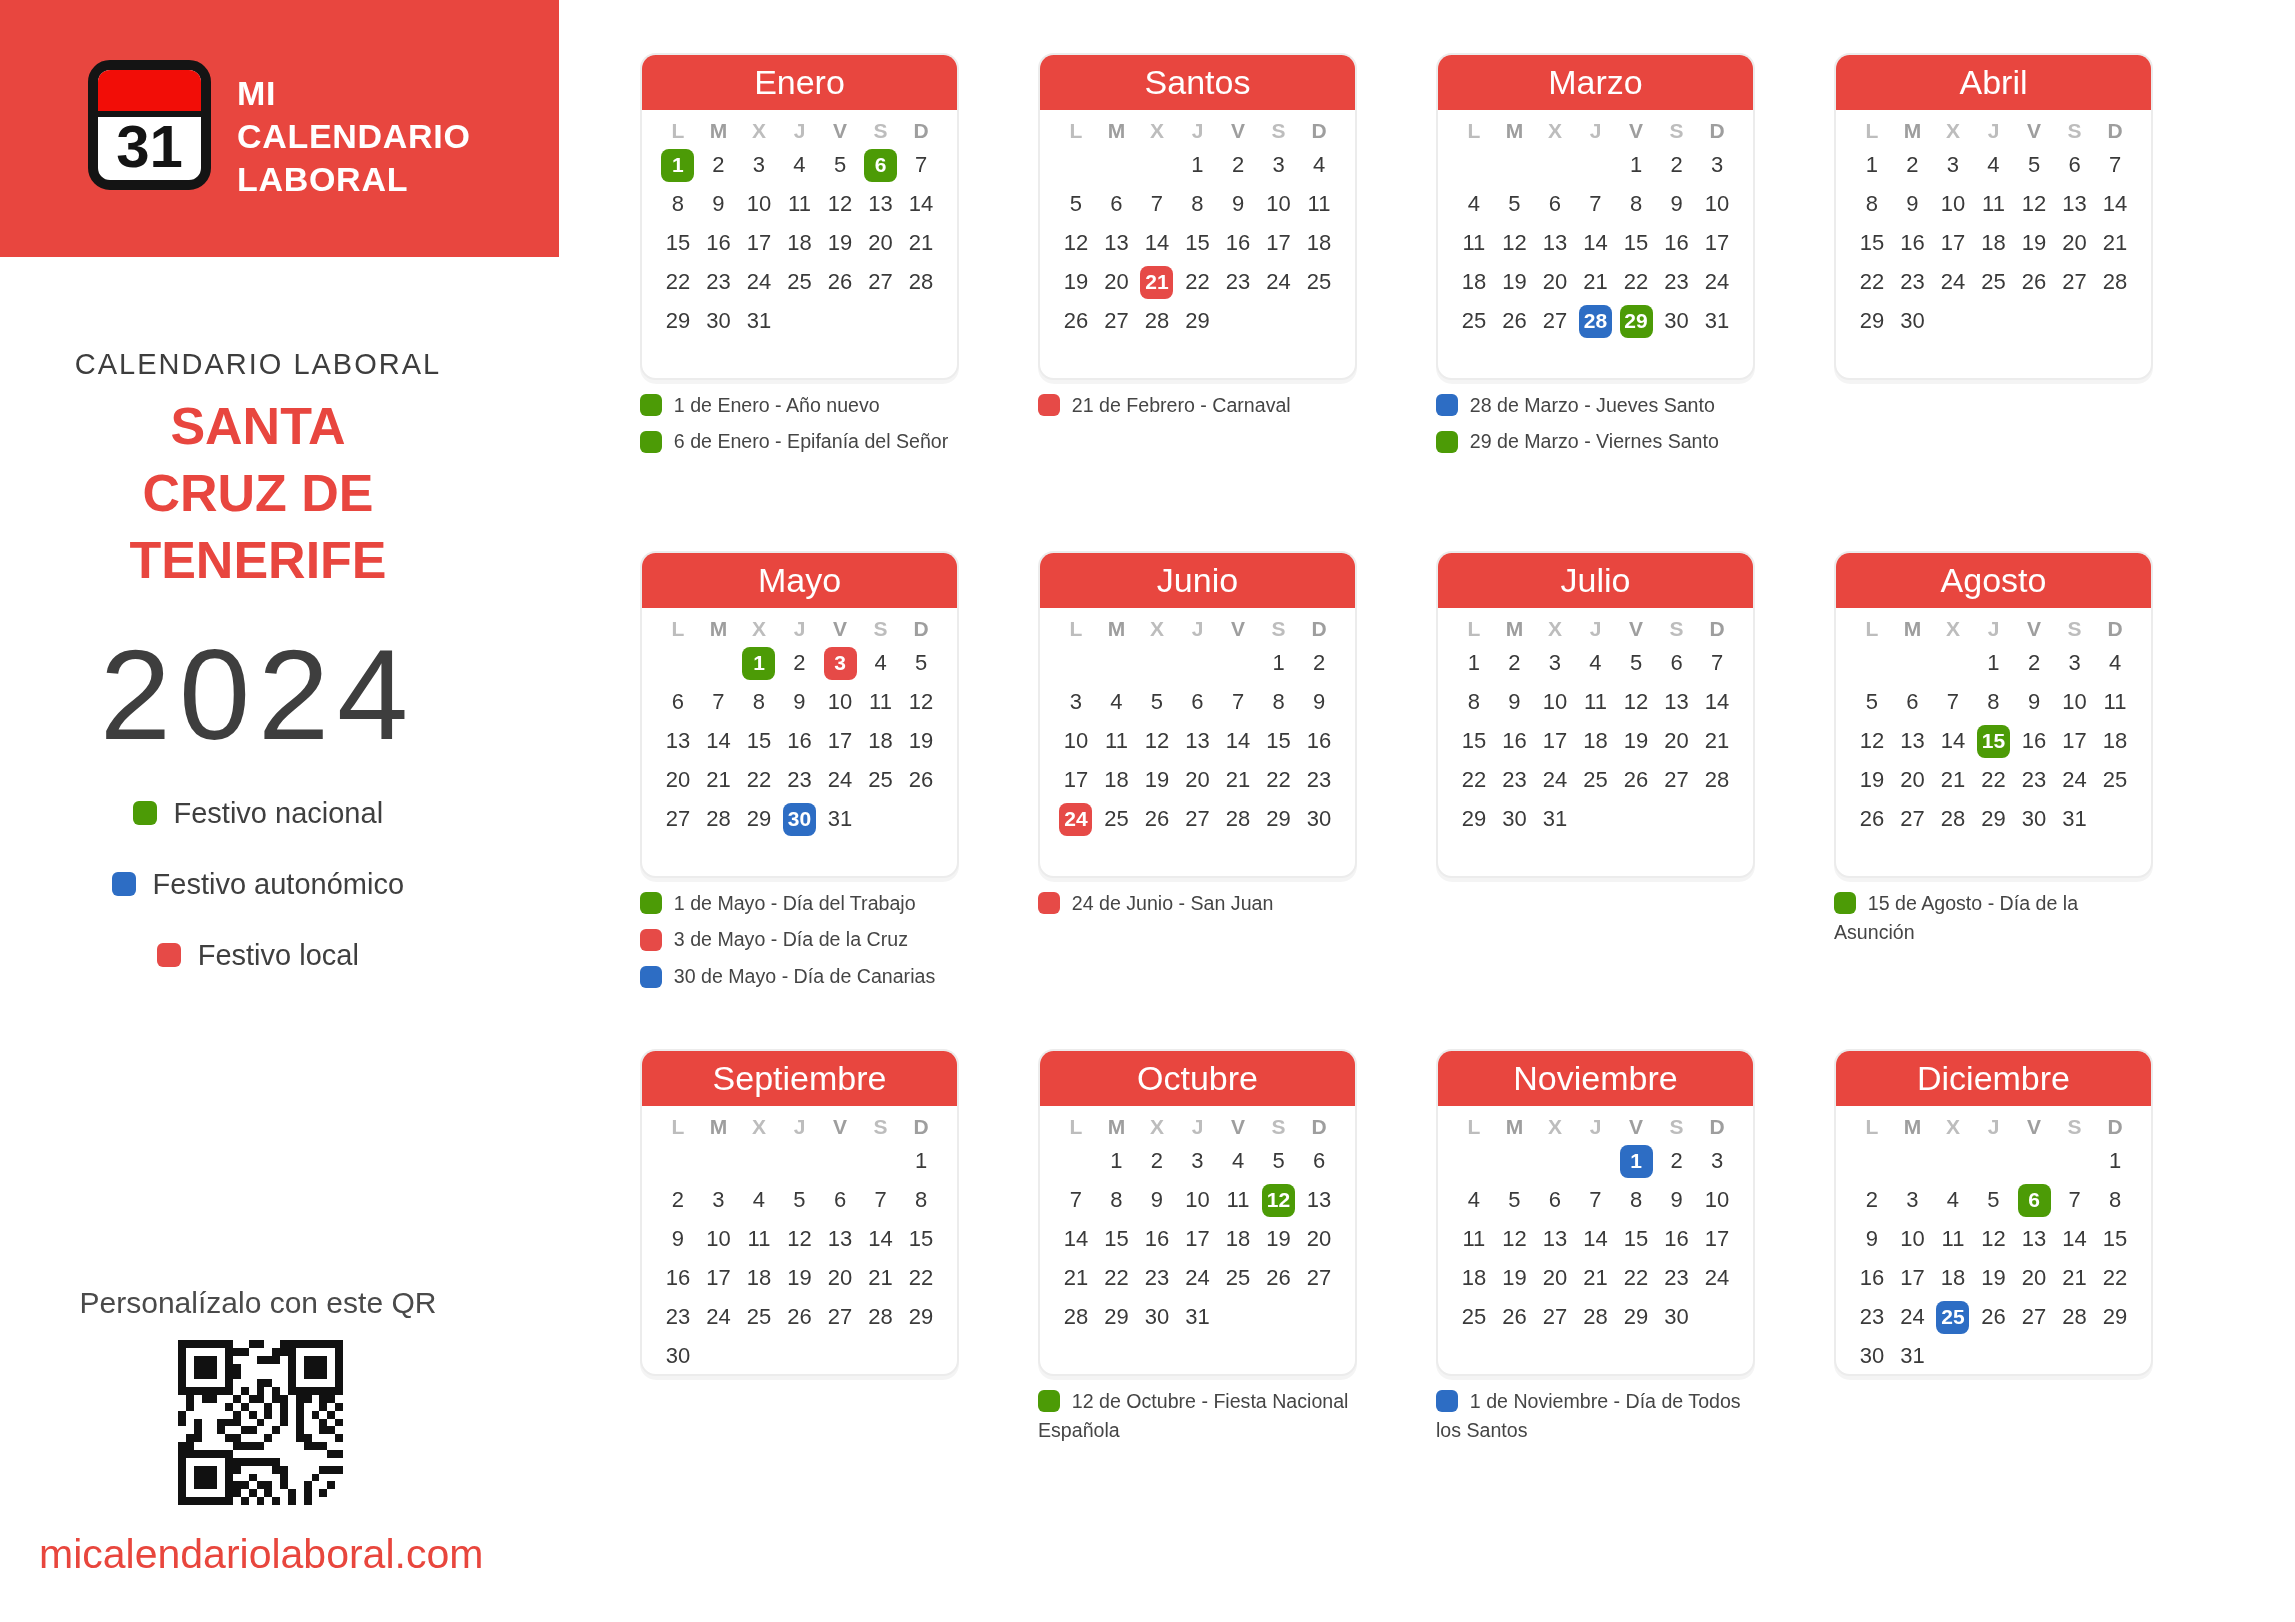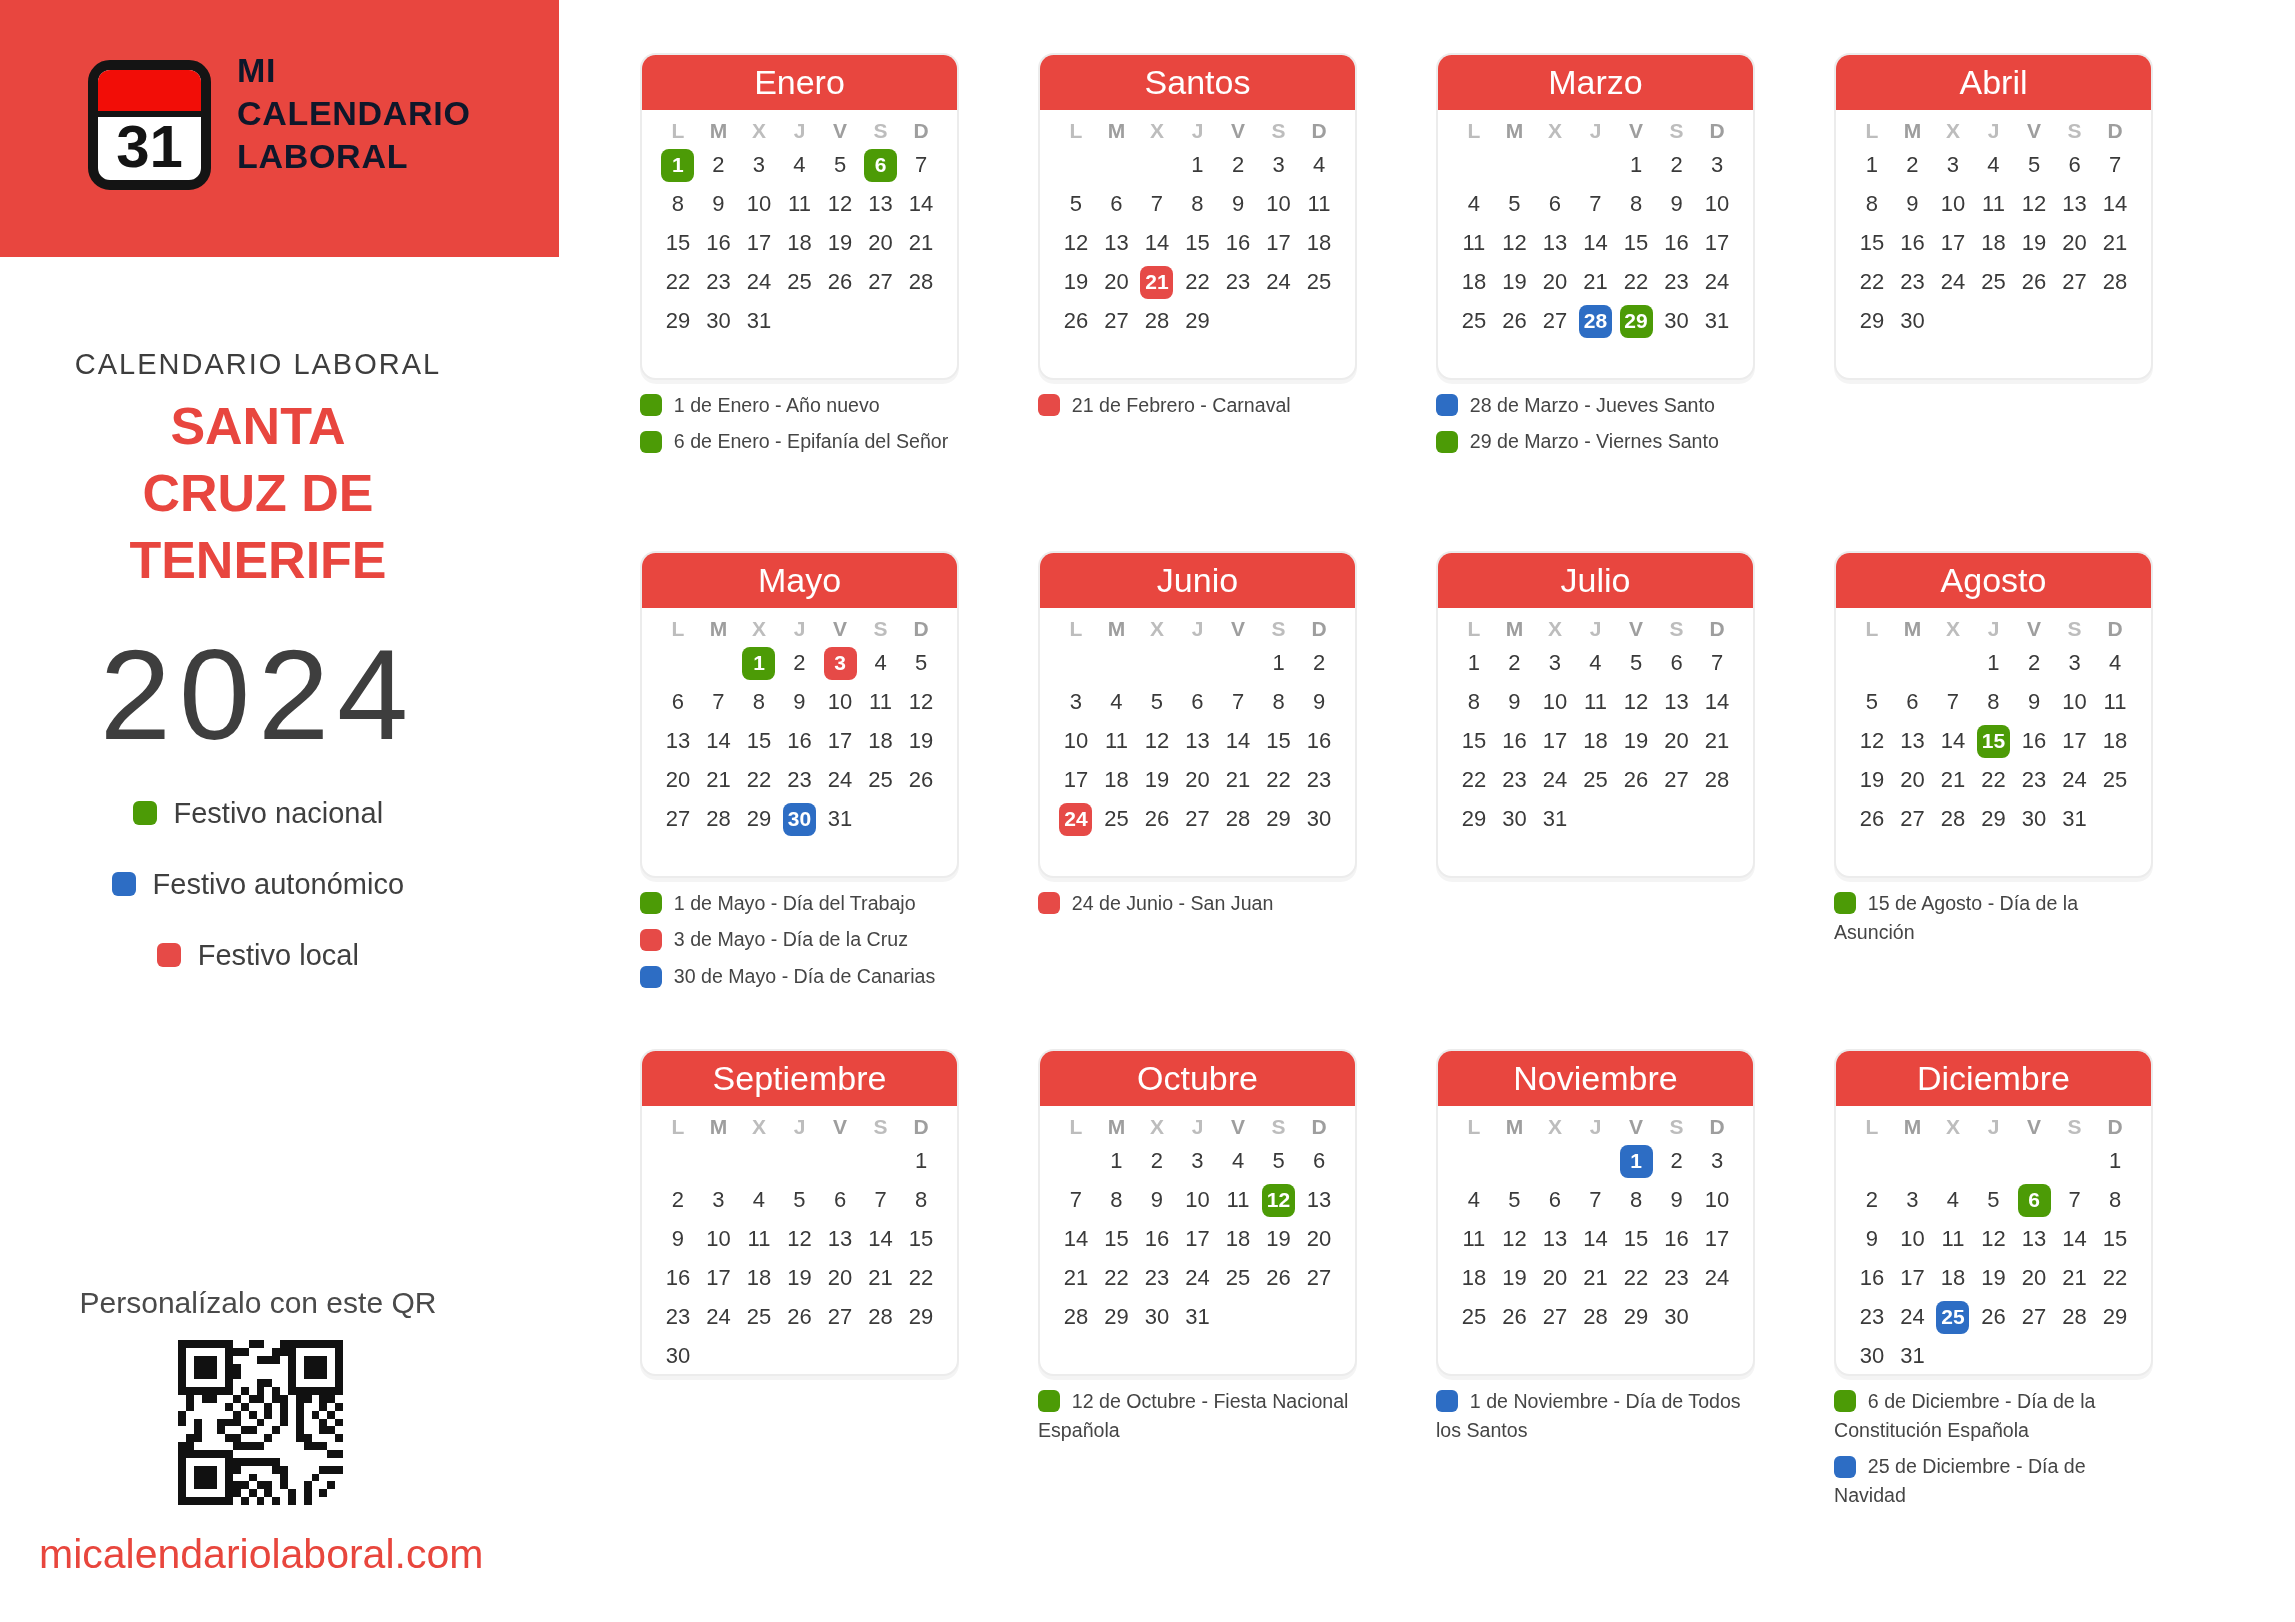--- a/index.html
+++ b/index.html
@@ -5,21 +5,21 @@
 <style>
   html,body{margin:0;padding:0;background:#ffffff;}
   body{width:2295px;height:1622px;position:relative;font-family:"Liberation Sans","DejaVu Sans",sans-serif;overflow:hidden;}
   #canvas{position:absolute;inset:0;background:#ffffff;}
 
   
   .logo-block{position:absolute;left:0;top:0;width:559px;height:257px;background:#E8463F;}
   .logo-icon{position:absolute;left:88px;top:60px;width:103px;height:110px;background:#ffffff;border:10.5px solid #141414;border-radius:22px;overflow:hidden;}
   .logo-icon-band{position:absolute;left:0;top:0;width:100%;height:41px;background:#F20D07;border-bottom:6.5px solid #141414;}
   .logo-icon-day{position:absolute;left:0;top:42px;width:100%;height:68px;display:flex;align-items:center;justify-content:center;font-size:60px;font-weight:800;color:#141414;}
-  .logo-text{position:absolute;left:237px;top:49px;color:#0f172a;font-size:34px;font-weight:700;line-height:43px;letter-spacing:0.7px;}
+  .logo-text{position:absolute;left:237px;top:72px;color:#ffffff;font-size:34px;font-weight:700;line-height:43px;letter-spacing:0.7px;}
 
   
   .sb{position:absolute;left:39px;width:438px;text-align:center;}
   .sb-sub{top:348px;font-size:29px;color:#3D3D3D;letter-spacing:2px;font-weight:400;}
   .sb-region{top:393px;font-size:52px;font-weight:600;color:#E8463F;line-height:67px;}
   .sb-year{top:623px;font-size:128px;font-weight:400;color:#3E3E3E;letter-spacing:7.9px;line-height:1;}
   .legend{position:absolute;left:39px;top:794px;width:438px;}
   .legend-row{display:flex;align-items:center;justify-content:center;height:38px;margin-bottom:33px;}
   .legend-sq{width:23.6px;height:23.6px;border-radius:5.9px;margin-right:17px;flex:0 0 auto;}
   .legend-label{font-size:29px;color:#3F3F3F;}
@@ -1172,21 +1172,17 @@
               <span class="badge" style="background: rgb(45, 109, 196);">25</span>
             </span>
             <span class="day">26</span>
             <span class="day">27</span>
             <span class="day">28</span>
             <span class="day">29</span>
             <span class="day">30</span>
             <span class="day">31</span>
           </div>
         </div>
-        <div class="annotations">
-          <div class="ann"><span class="ann-sq" style="background: rgb(76, 155, 6);"></span><span>6 de Diciembre - Día de la Constitución Española</span></div>
-          <div class="ann"><span class="ann-sq" style="background: rgb(45, 109, 196);"></span><span>25 de Diciembre - Día de Navidad</span></div>
-        </div>
       </div>
     </main>
 
 </div>
 
 
 </body></html>

